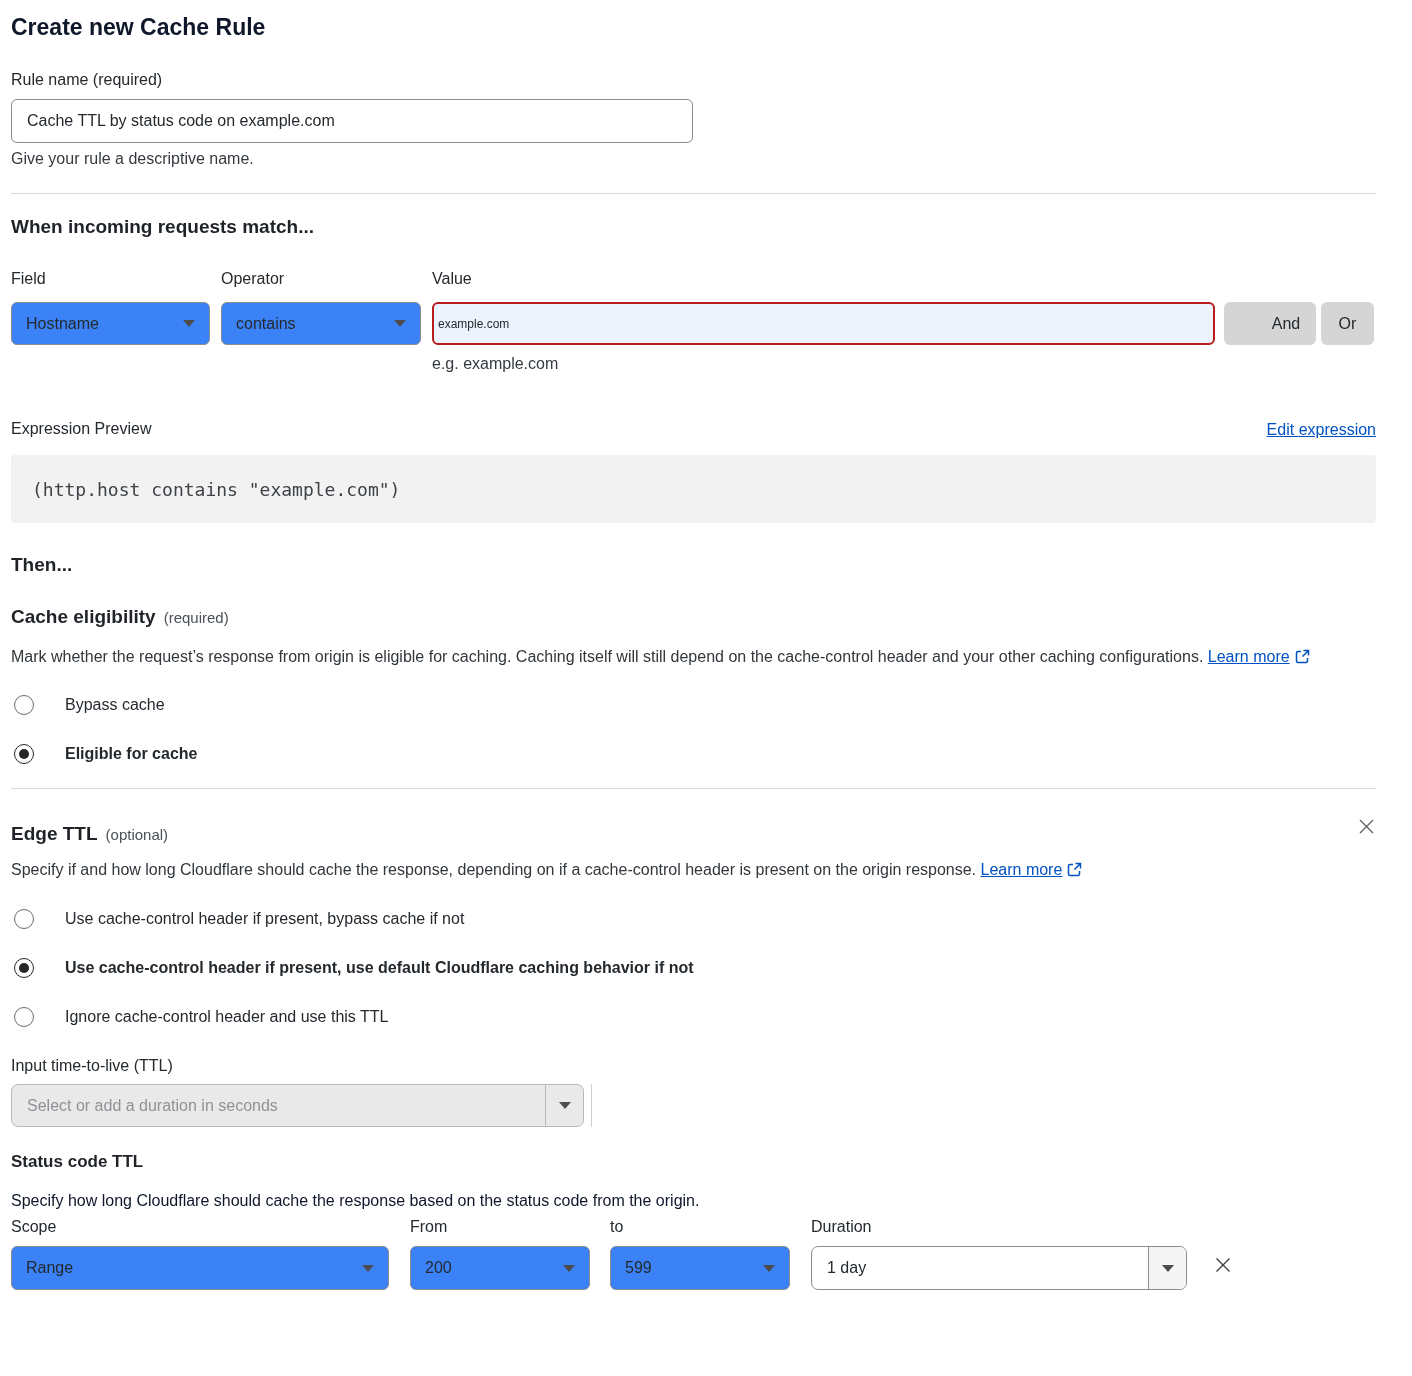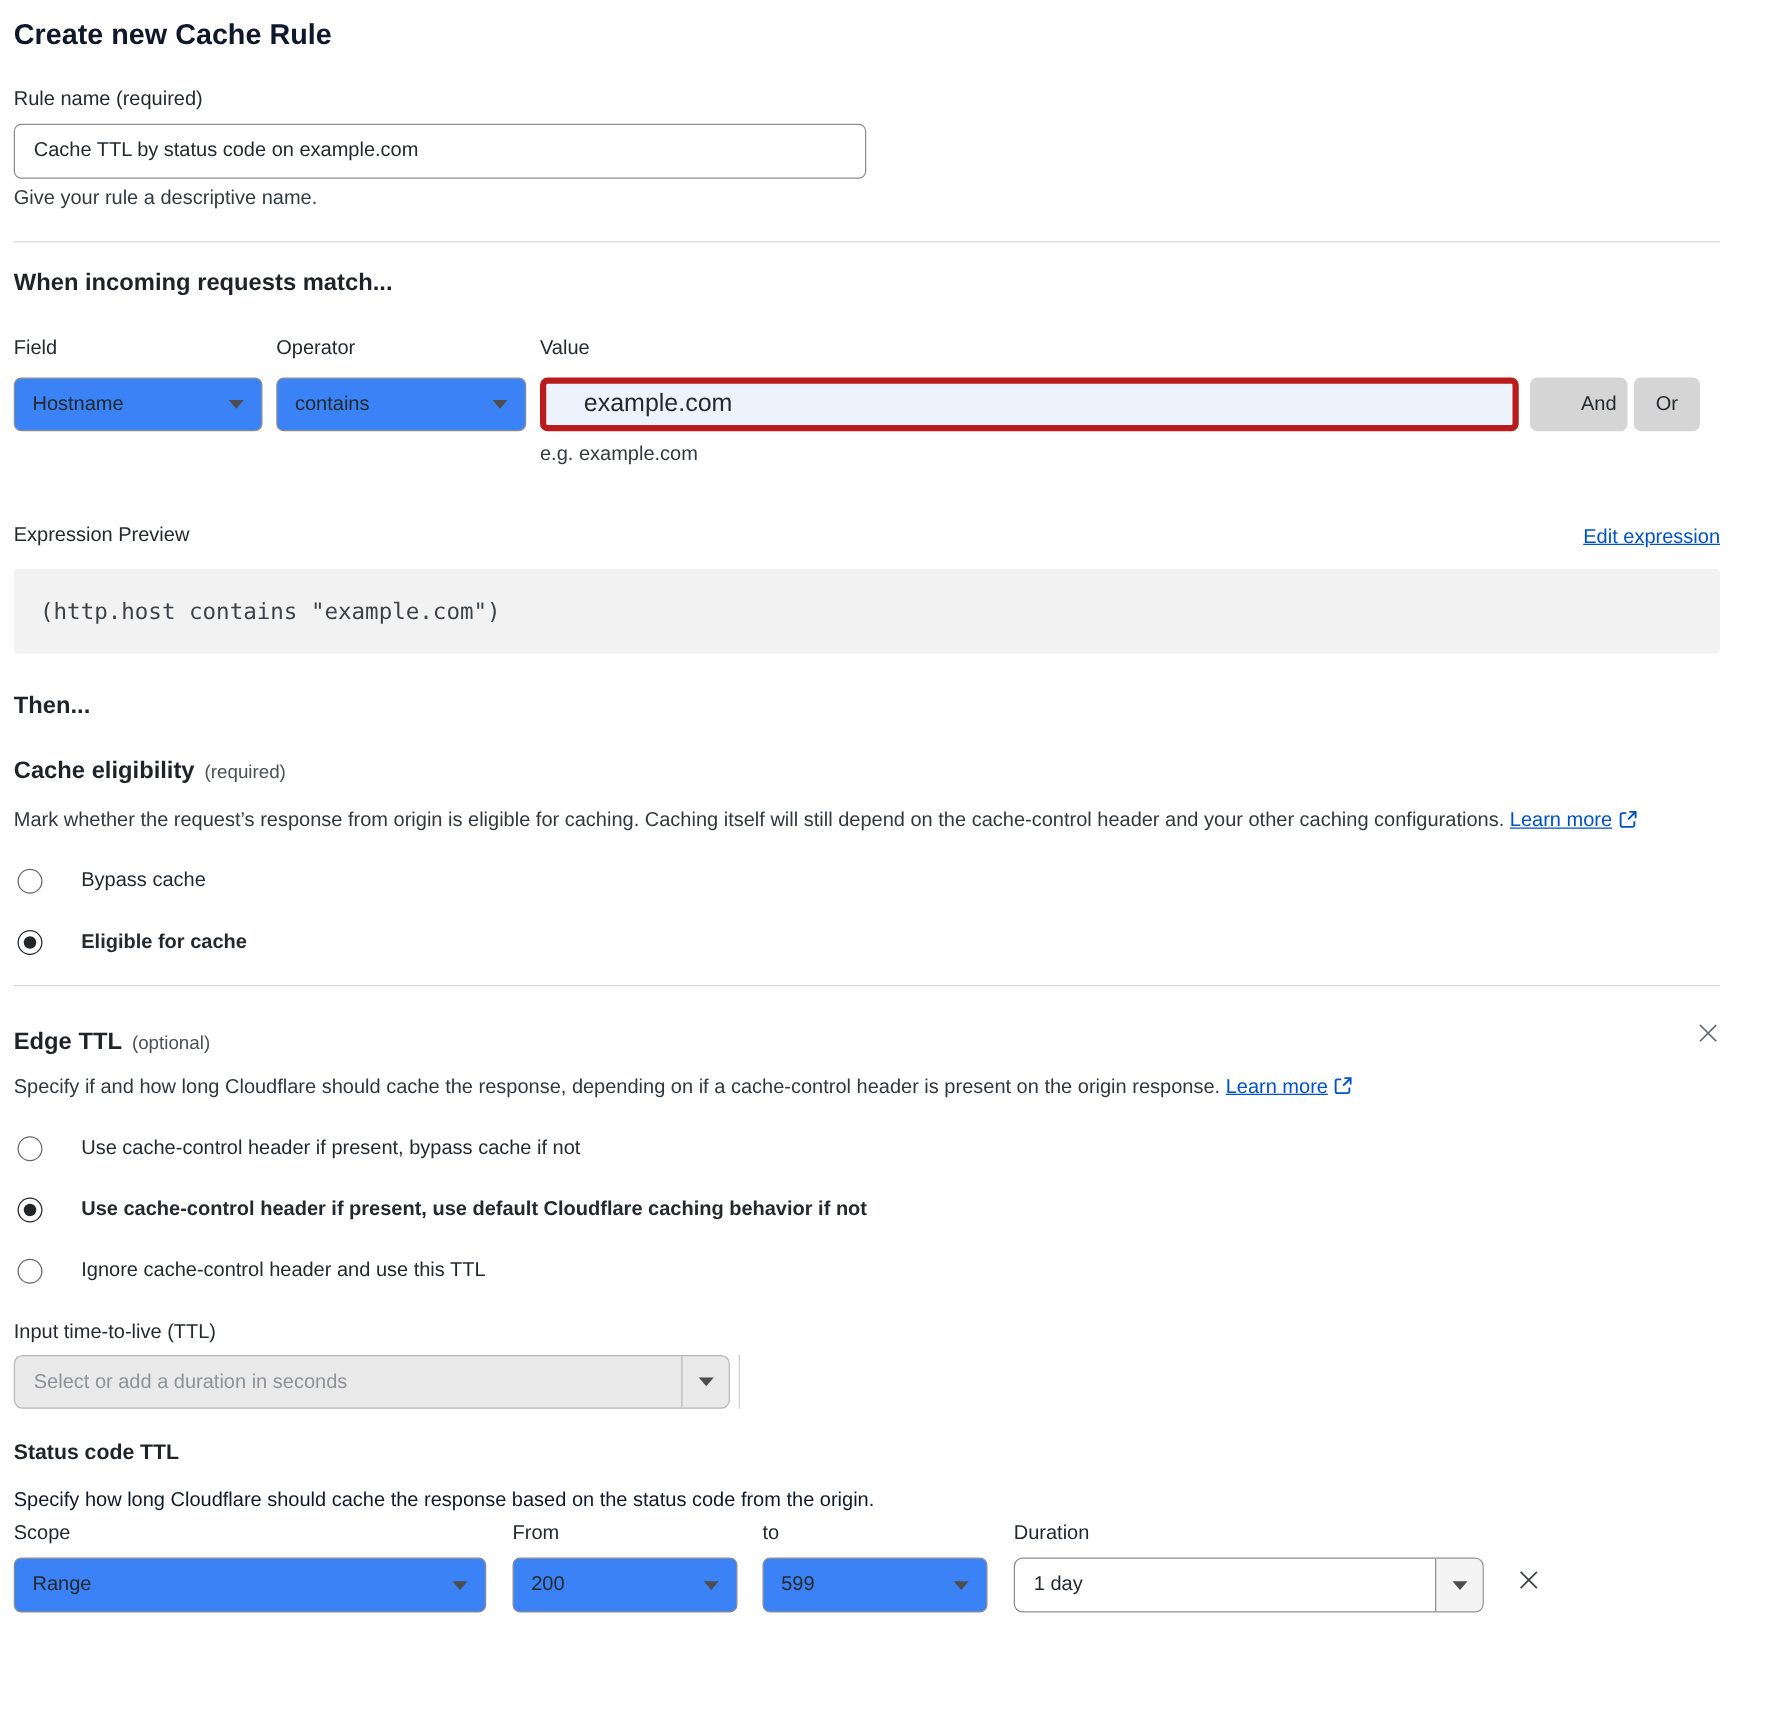--- a/index.html
+++ b/index.html
@@ -31,29 +31,29 @@
   .select {
     height:43px; border:1px solid #8d8d8d; border-radius:6px; background:#3b82f6;
     display:flex; align-items:center; justify-content:space-between;
     padding:0 14px; font-size:16px; color:#24292e; cursor:pointer;
   }
   .caret {
     width:0; height:0; border-left:6px solid transparent; border-right:6px solid transparent;
     border-top:7px solid #4d4d4d; flex:none; margin-left:10px;
   }
   .value-input {
-    width:783px; height:43px; border:5px solid #b91c1c; border-radius:6px;
-    background:#edf3fc; padding:0 30px; font-size:20px; color:#24292e;
+    width:783px; height:43px; border:2px solid #b91c1c; border-radius:6px;
+    background:#edf3fc; padding:0 4px; font-size:12px; color:#24292e;
     font-family:"Liberation Sans",sans-serif; outline:none;
   }
   .btn {
     height:43px; border:none; border-radius:6px; background:#d5d5d5; color:#24292e;
     font-size:16px; font-family:"Liberation Sans",sans-serif; cursor:pointer;
   }
-  .btn-and { width:78px; margin-left:9px;padding-left:32px; }
+  .btn-and { width:92px; margin-left:9px;padding-left:32px; }
   .btn-or  { width:53px; margin-left:5px; }
 
   .expr-row { display:flex; justify-content:space-between; align-items:flex-end; margin-top:45px; }
   a.link { color:#0051c3; text-decoration:underline; font-size:16px; cursor:pointer; }
   .expr-box {
     margin-top:16px; height:68px; background:#f2f2f2; border-radius:4px;
     display:flex; align-items:center; padding:0 21px;
     font-family:"DejaVu Sans Mono", monospace; font-size:18px; color:#3d4248;
   }
 

